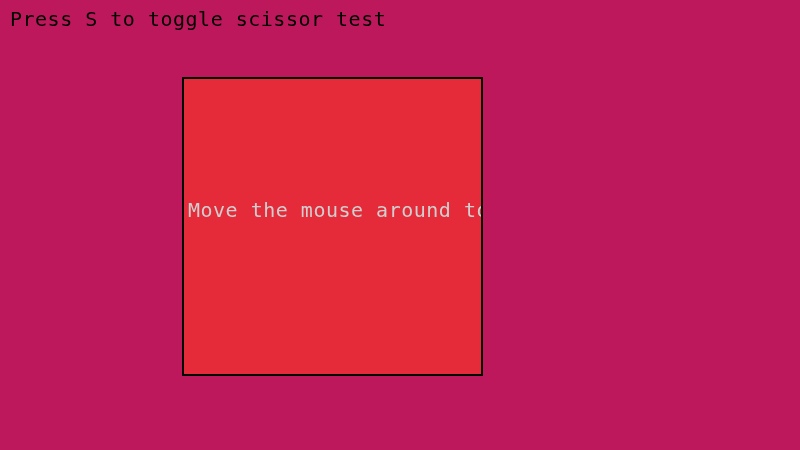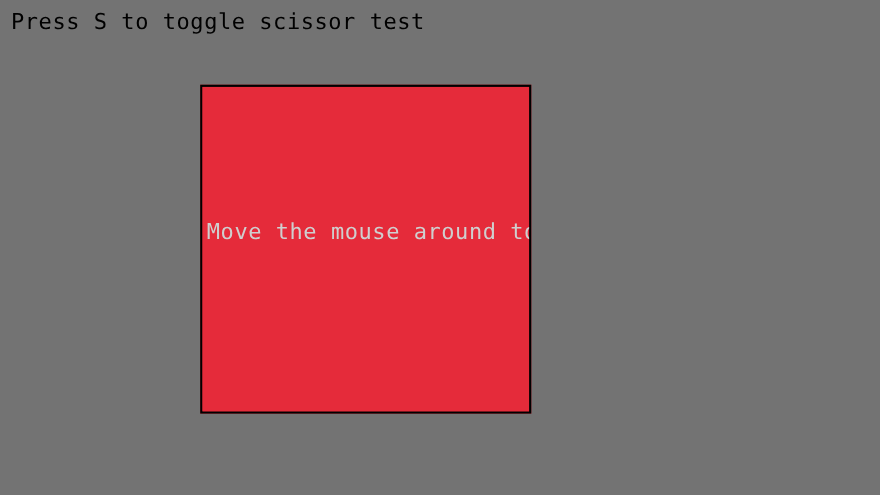--- a/index.html
+++ b/index.html
@@ -71,21 +71,21 @@
     letter-spacing: 0.5px;
     color: #cfcfcf;
     white-space: pre;
     font-family: "DejaVu Sans Mono", "Liberation Mono", monospace;
     -webkit-font-smoothing: none;
   }
 </style>
 </head>
 <body>
 
-<div id="app" style="background: #737373;">
+<div id="app" style="background: #be185d;">
 
   <div class="hud-line" style="color: rgb(0, 0, 0);">Press S to toggle scissor test</div>
 
   <div class="scissor-area" style="left: 182px; top: 77px; width: 301px; height: 299px; border-color: rgb(0, 0, 0); border-width: 2px;">
     <div class="scissor-fill" style="background: rgb(229, 43, 58);"></div>
     <div class="clipped-text" style="color: rgb(207, 207, 207); font-size: 20px;">Move the mouse around to reveal the rest of this text</div>
   </div>
 
 </div>
 

